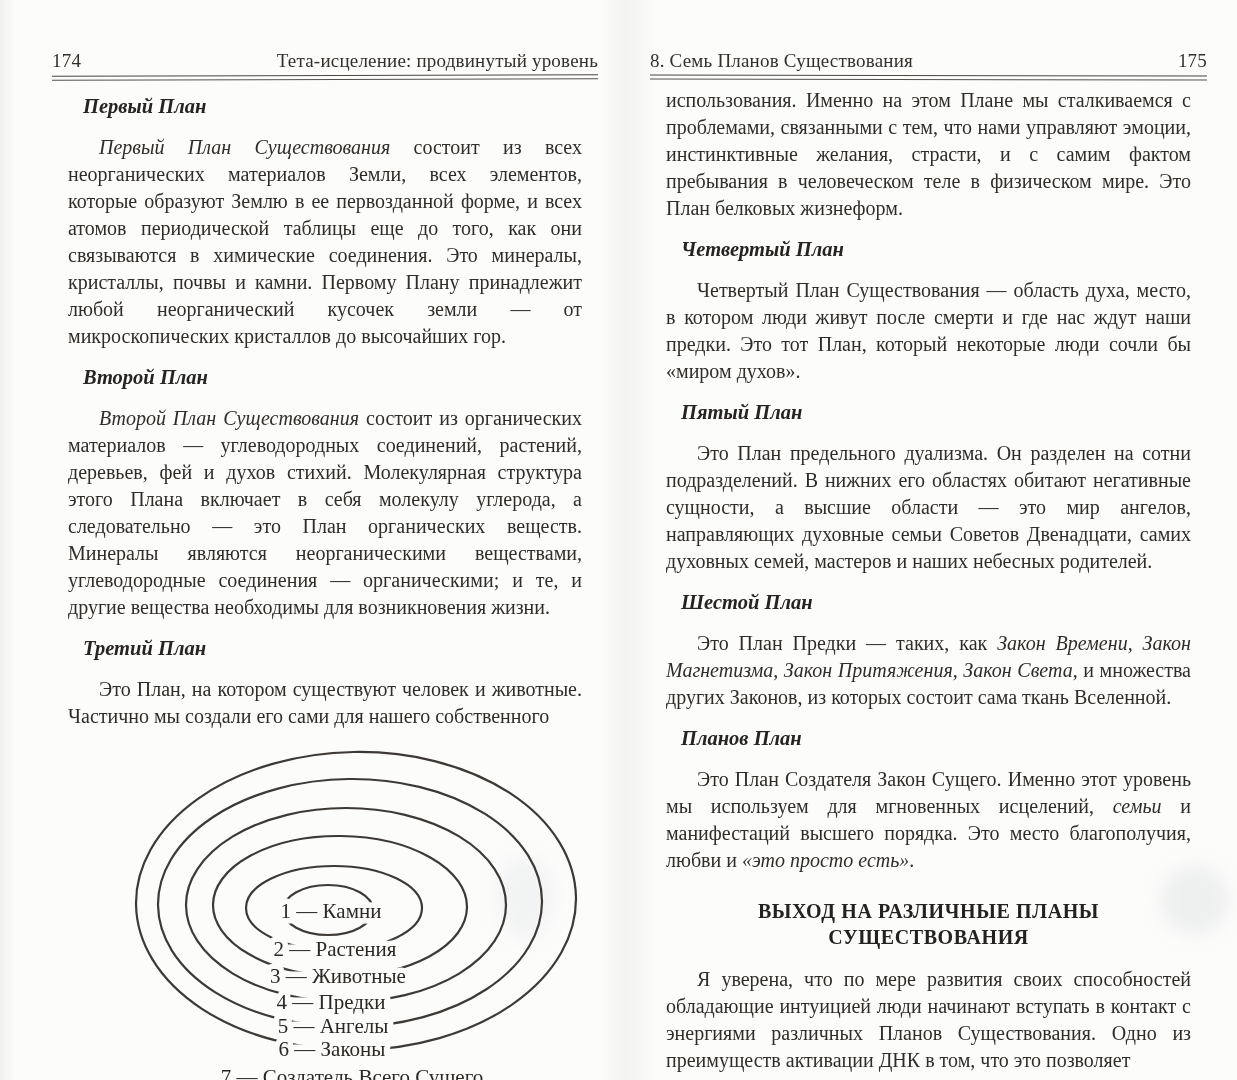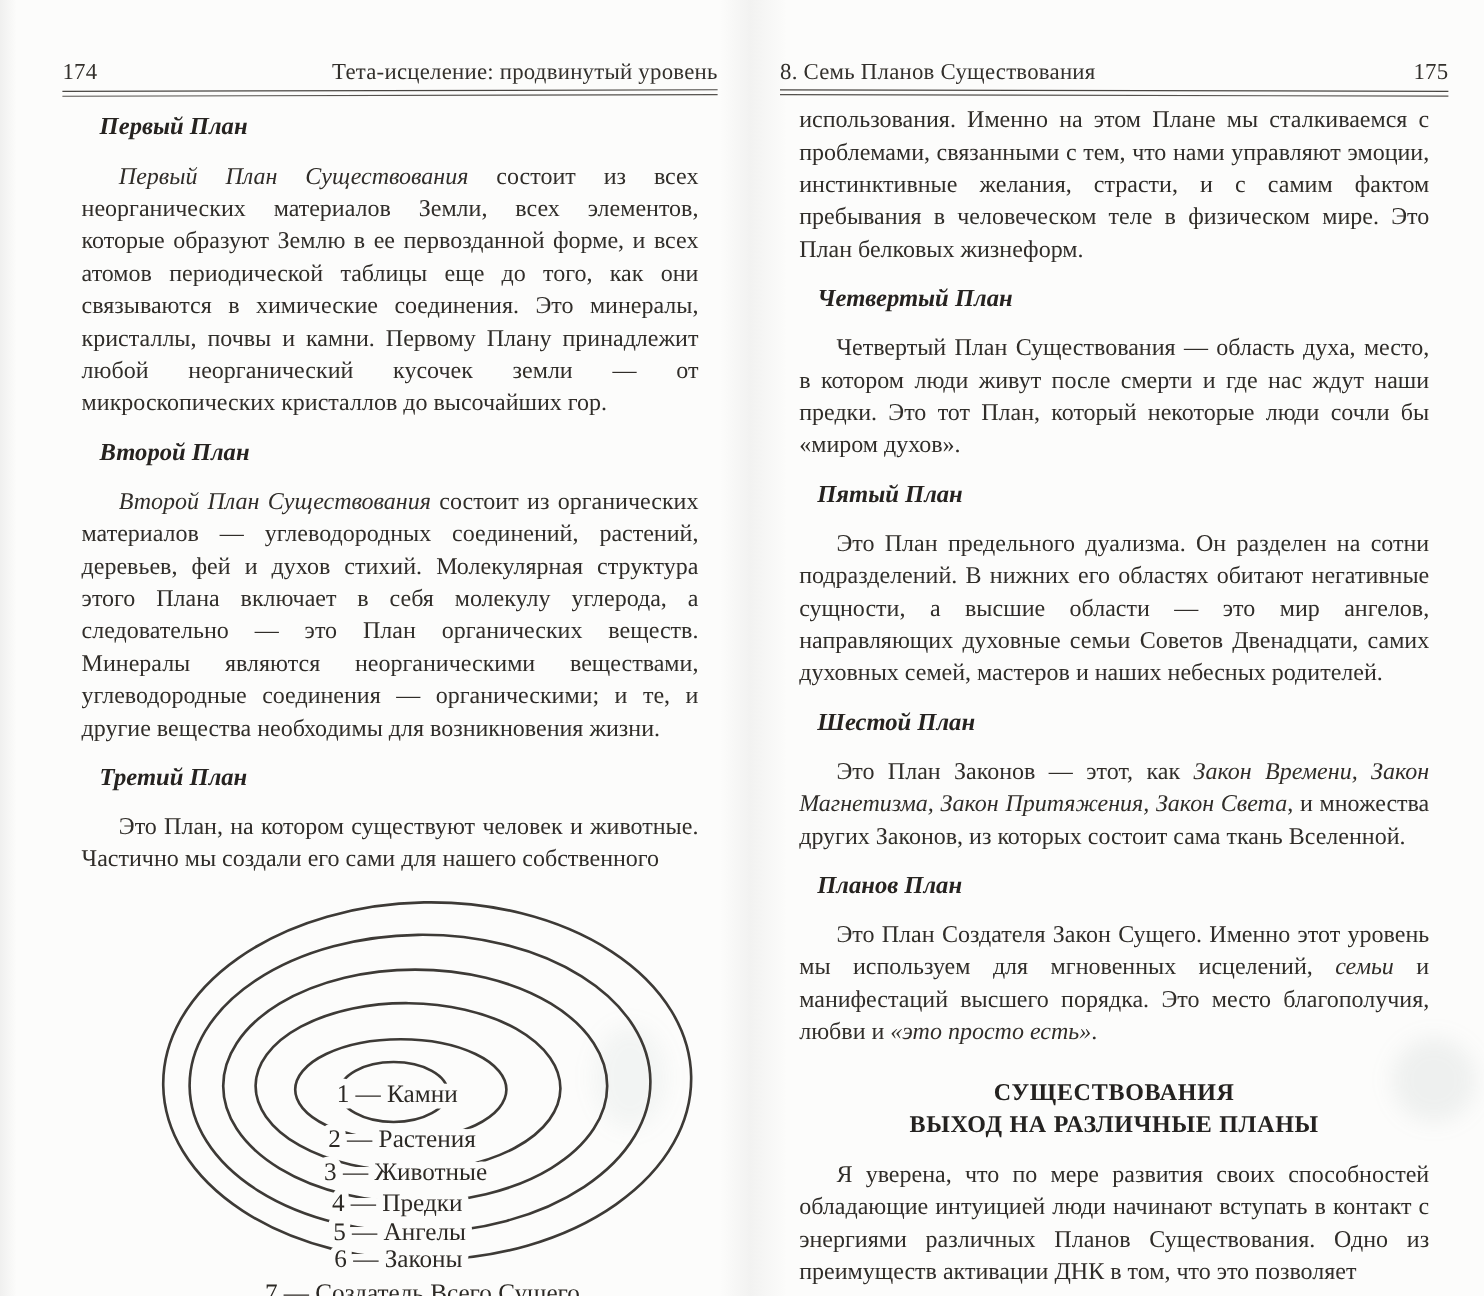--- a/index.html
+++ b/index.html
@@ -117,24 +117,24 @@
 
   <p class="body no-indent" style="margin-top:7px;"><span>использования. Именно на этом Плане мы сталкиваемся с проблемами, связанными с тем, что нами управляют эмоции, инстинктивные желания, страсти, и с самим фактом пребывания в человеческом теле в физическом мире. Это План белковых жизнеформ.</span></p>
 
   <div class="section-heading">Четвертый План</div>
   <p class="body"><span>Четвертый План Существования — область духа, место, в котором люди живут после смерти и где нас ждут наши предки. Это тот План, который некоторые люди сочли бы «миром духов».</span></p>
 
   <div class="section-heading">Пятый План</div>
   <p class="body"><span>Это План предельного дуализма. Он разделен на сотни подразделений. В нижних его областях обитают негативные сущности, а высшие области — это мир ангелов, направляющих духовные семьи Советов Двенадцати, самих духовных семей, мастеров и наших небесных родителей.</span></p>
 
   <div class="section-heading">Шестой План</div>
-  <p class="body"><span>Это План Законов — этот, как </span><em>Закон Времени, Закон Магнетизма, Закон Притяжения, Закон Света</em><span>, и множества других Законов, из которых состоит сама ткань Вселенной.</span></p>
+  <p class="body"><span>Это План Предки — таких, как </span><em>Закон Времени, Закон Магнетизма, Закон Притяжения, Закон Света</em><span>, и множества других Законов, из которых состоит сама ткань Вселенной.</span></p>
 
   <div class="section-heading">Планов План</div>
   <p class="body"><span>Это План Создателя Закон Сущего. Именно этот уровень мы используем для мгновенных исцелений, </span><em>семьи</em><span> и манифестаций высшего порядка. Это место благополучия, любви и </span><em>«это просто есть»</em><span>.</span></p>
 
   <div class="big-heading">
+    <div>ВЫХОД НА РАЗЛИЧНЫЕ ПЛАНЫ</div>
     <div>СУЩЕСТВОВАНИЯ</div>
-    <div>ВЫХОД НА РАЗЛИЧНЫЕ ПЛАНЫ</div>
   </div>
 
   <p class="body"><span>Я уверена, что по мере развития своих способностей обладающие интуицией люди начинают вступать в контакт с энергиями различных Планов Существования. Одно из преимуществ активации ДНК в том, что это позволяет</span></p>
 </div>
 
 </body></html>

